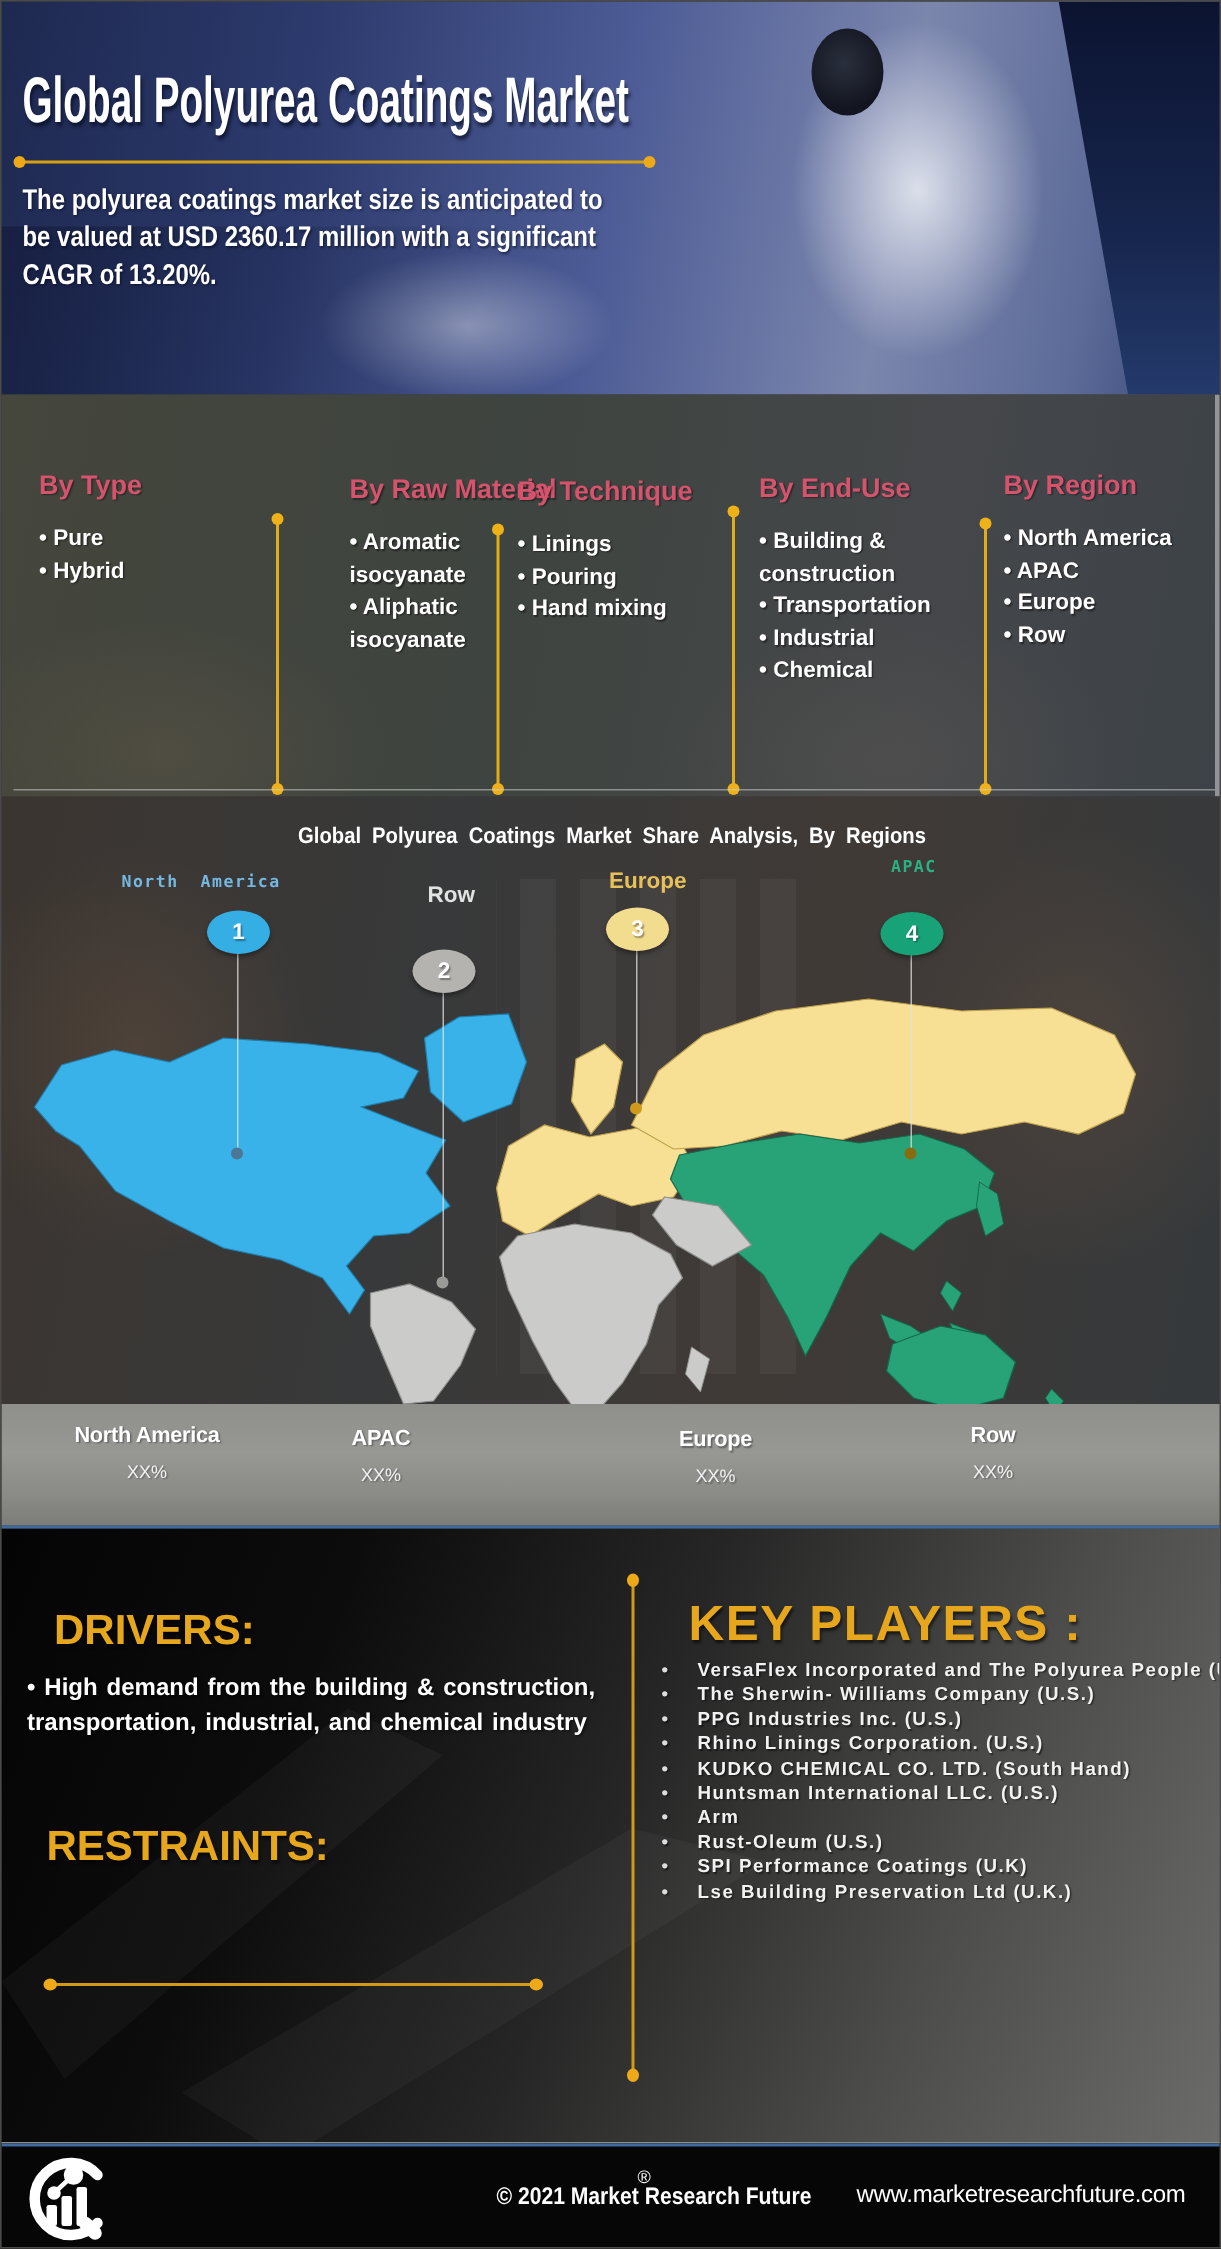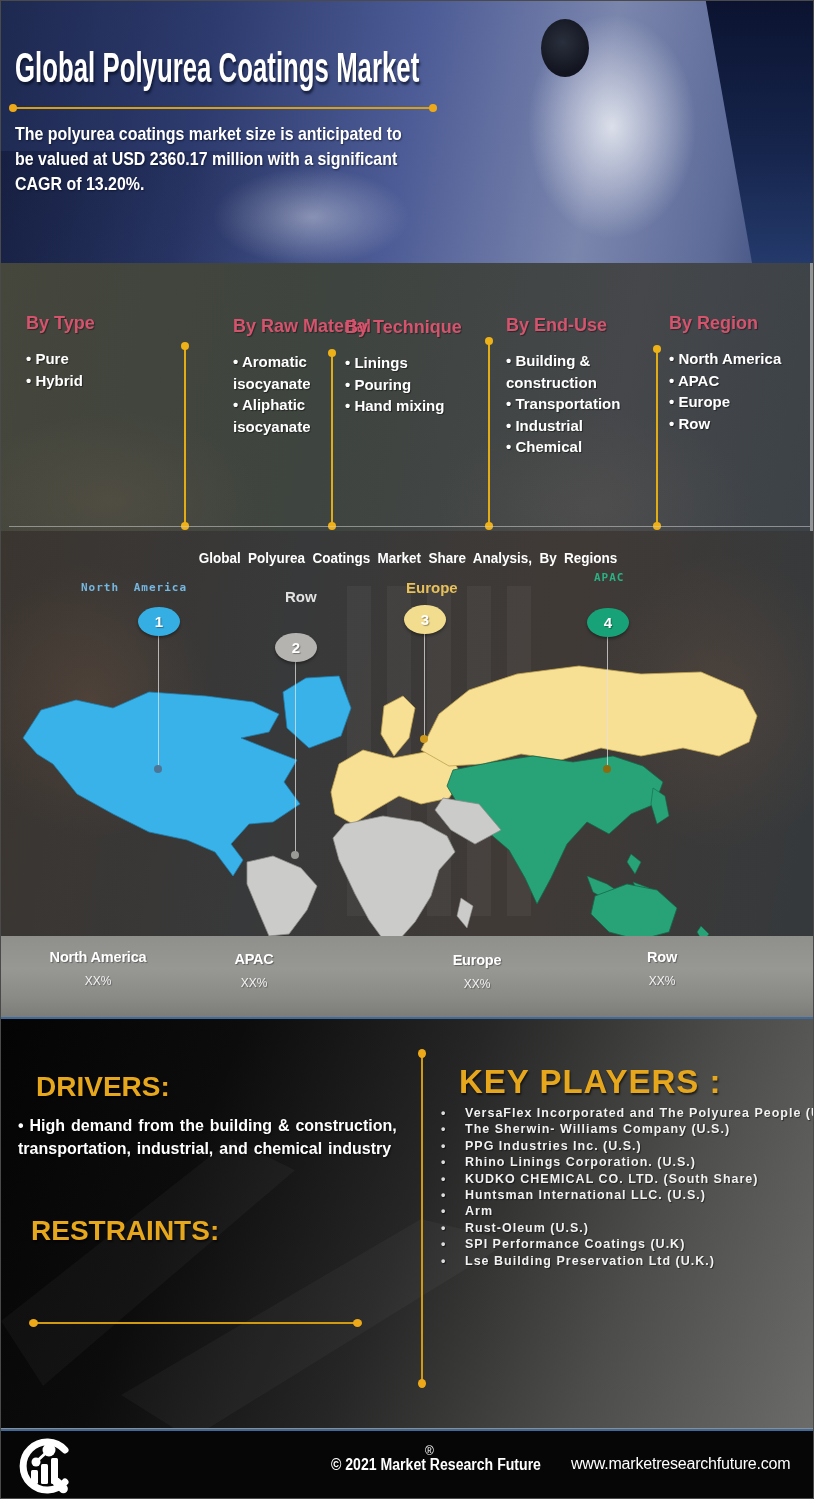--- a/index.html
+++ b/index.html
@@ -308,21 +308,21 @@
     <div class="driver-text">High demand from the building &amp; construction, transportation, industrial, and chemical industry</div>
     <div class="h-gold restraints-h">RESTRAINTS:</div>
     <div class="ins-hline"></div>
     <div class="ins-vline"></div>
     <div class="h-gold keyplayers-h">KEY PLAYERS :</div>
     <ul class="players">
       <li>VersaFlex Incorporated and The Polyurea People (U.S.)</li>
       <li>The Sherwin- Williams Company (U.S.)</li>
       <li>PPG Industries Inc. (U.S.)</li>
       <li>Rhino Linings Corporation. (U.S.)</li>
-      <li>KUDKO CHEMICAL CO. LTD. (South Share)</li>
+      <li>KUDKO CHEMICAL CO. LTD. (South Hand)</li>
       <li>Huntsman International LLC. (U.S.)</li>
       <li>Arm</li>
       <li>Rust-Oleum (U.S.)</li>
       <li>SPI Performance Coatings (U.K)</li>
       <li>Lse Building Preservation Ltd (U.K.)</li>
     </ul>
   </div>
 
   <div class="footer">
     <svg class="logo" width="64" height="64" viewBox="0 0 64 64" xmlns="http://www.w3.org/2000/svg">

